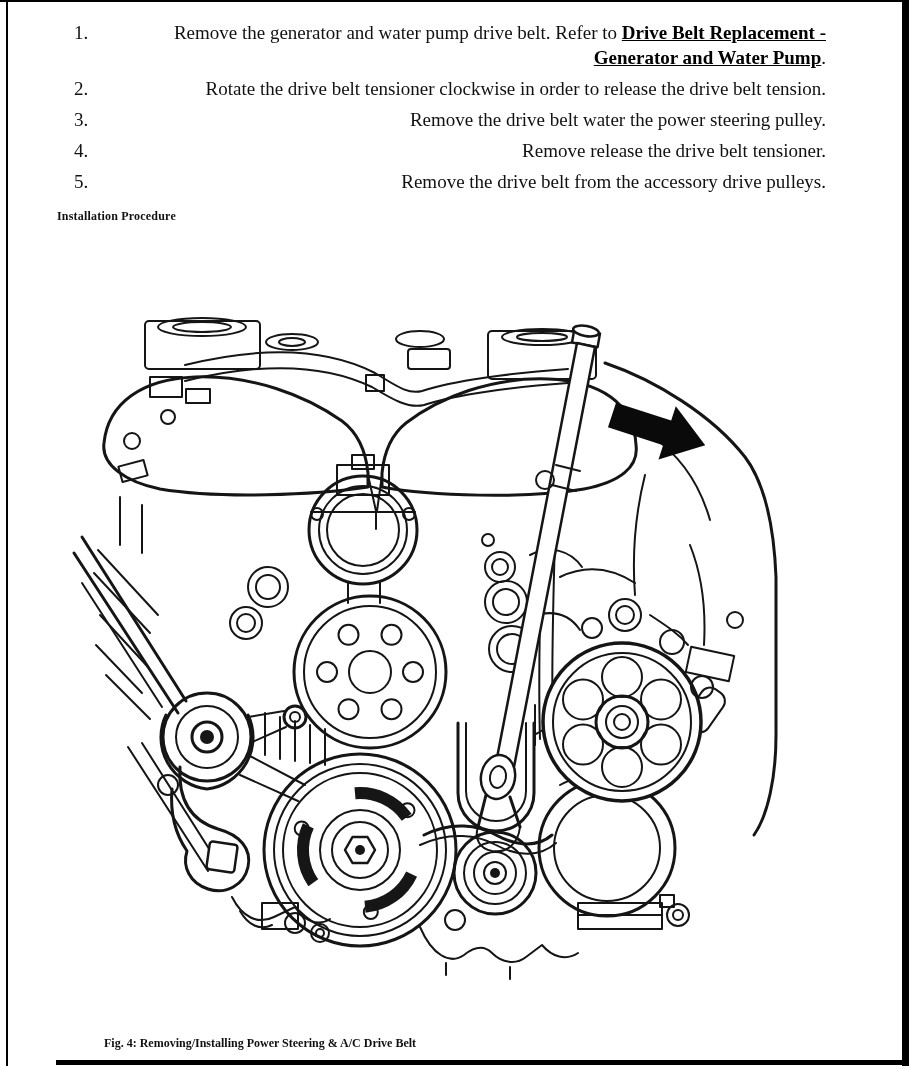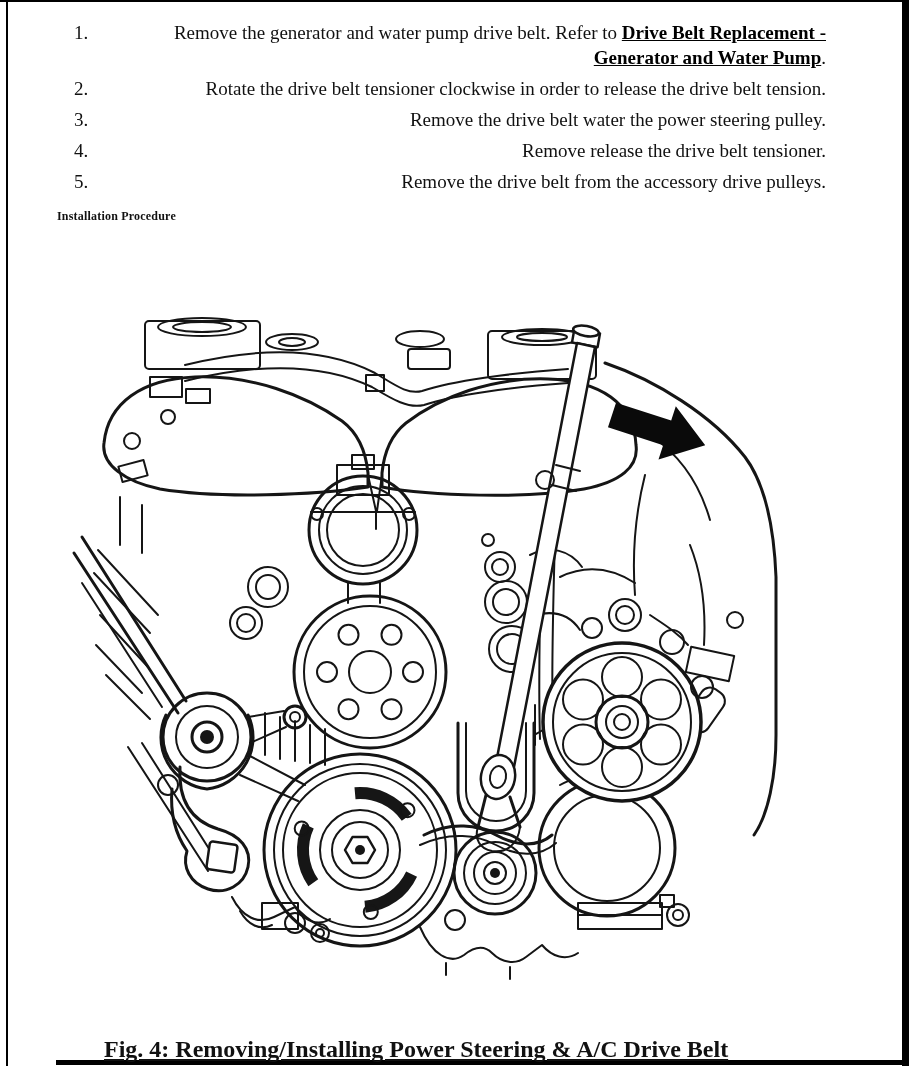--- a/index.html
+++ b/index.html
@@ -22,21 +22,21 @@
   .step-body{flex:1;text-align:right;}
   .ref-link{font-weight:bold;text-decoration:underline;color:#000;cursor:pointer;}
 
   .section-heading{position:absolute;left:57px;top:209px;
     font-size:12px;font-weight:bold;letter-spacing:.2px;}
 
   .figure-wrap{position:absolute;left:90px;top:315px;width:680px;height:650px;}
   .figure-wrap svg{overflow:visible;}
 
   .figure-caption{position:absolute;left:104px;top:1036px;
-    font-size:24px;font-weight:bold;text-decoration:underline;}
+    font-size:12px;font-weight:bold;}
 
   .ln{fill:none;stroke:#151515;stroke-width:2;stroke-linecap:round;stroke-linejoin:round;}
   .ln3{fill:none;stroke:#151515;stroke-width:3;stroke-linecap:round;stroke-linejoin:round;}
   .wh{fill:#ffffff;stroke:#151515;stroke-width:2.5;stroke-linejoin:round;}
   .dk{fill:#161616;stroke:none;}
 </style>
 </head>
 <body>
 
 <div class="border-top"></div>

